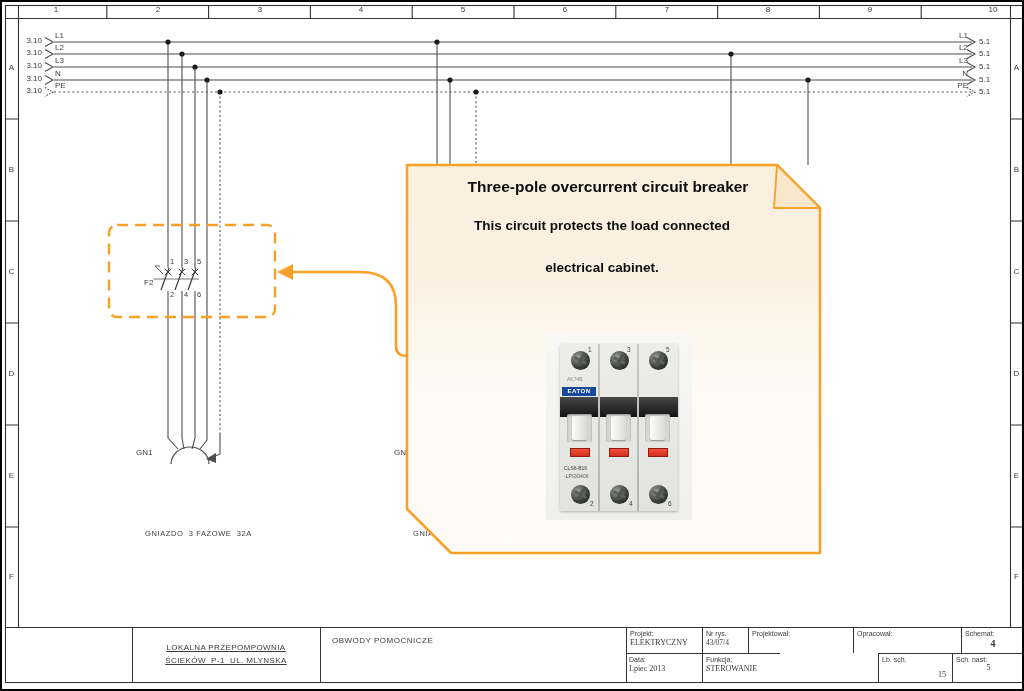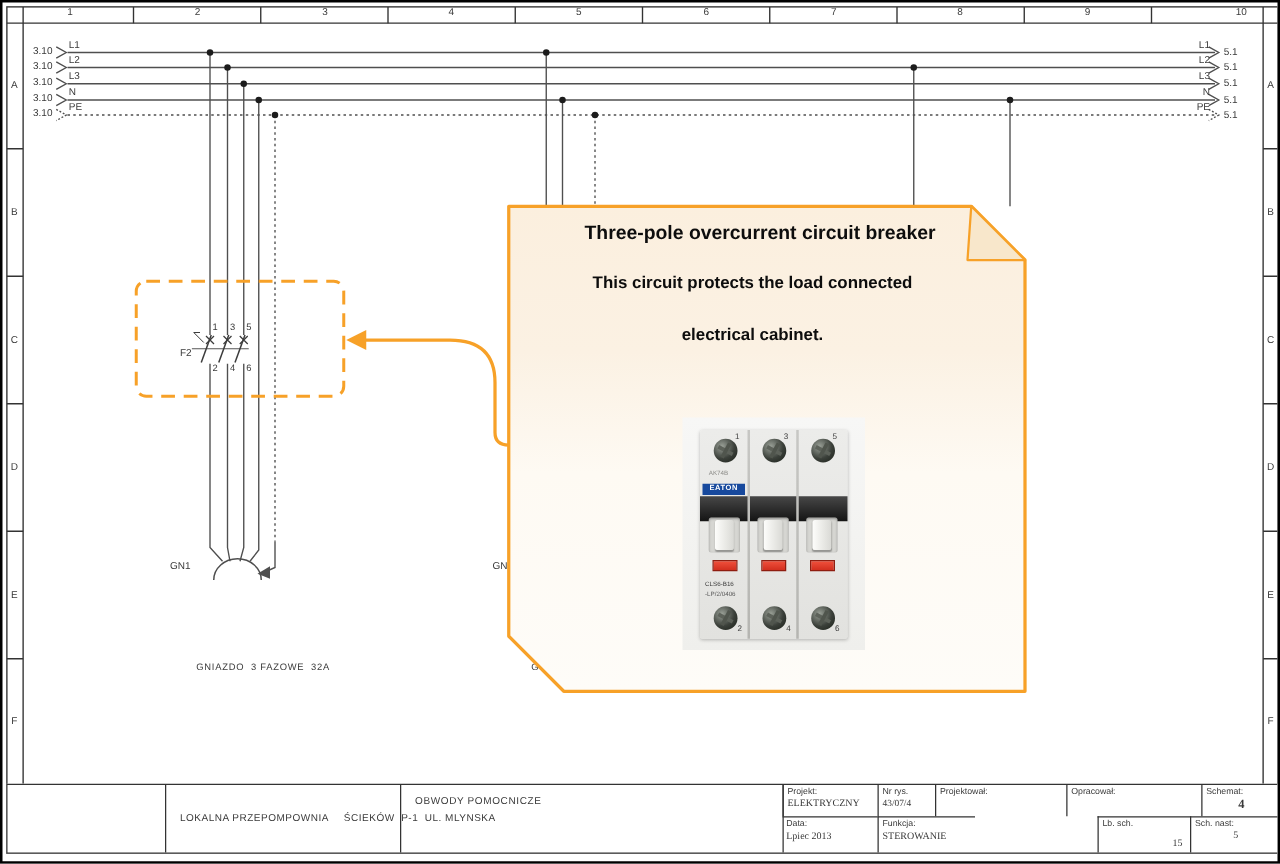--- a/index.html
+++ b/index.html
@@ -5,21 +5,21 @@
   html,body{margin:0;padding:0;background:#888;}
   #page{
     position:relative;width:1024px;height:691px;background:#fff;
     border:2px solid #000;box-sizing:border-box;overflow:hidden;
     font-family:"Liberation Sans",sans-serif;
   }
   svg{position:absolute;left:0;top:0;}
   #schematic-svg{z-index:1;}
   #annotation-svg{z-index:3;pointer-events:none;}
   .lbl{position:absolute;font-size:8px;color:#3a3a3a;line-height:1;z-index:2;}
-  .pre{white-space:pre;margin-left:12px;}
+  .pre{white-space:pre;}
   .colnum{width:22px;margin-left:-11px;text-align:center;top:4px;}
   .rowletter{width:11px;text-align:center;}
   .term{font-size:7.5px;}
   
   .callout-text{position:absolute;z-index:5;color:#0d0d0d;font-weight:bold;text-align:center;}
   #callout-title{left:420px;top:176px;width:372px;font-size:15.5px;}
   .callout-line{left:430px;width:340px;font-size:13.5px;}
   
   #photo{position:absolute;left:544px;top:332px;width:146px;height:186px;z-index:5;
          background:linear-gradient(180deg,#f7f7f6,#efefec);}
@@ -43,22 +43,22 @@
          box-shadow:inset 0 1px 2px rgba(0,0,0,.35);}
   .lever{position:absolute;left:5px;top:2px;width:15px;height:24px;border-radius:2px;
          background:linear-gradient(90deg,#fdfdfb,#e8e8e4 60%,#d9d9d5);box-shadow:0 1px 1px rgba(0,0,0,.3);}
   .red-window{position:absolute;top:104px;width:20px;height:9px;background:linear-gradient(180deg,#f0503c,#d22f1f);
          border:1px solid #8f1d10;box-sizing:border-box;}
   
   #title-block{position:absolute;left:3px;top:625px;width:1018px;height:56px;background:#fff;
          border:1.5px solid #333;box-sizing:border-box;z-index:2;color:#3a3a3a;}
   .tb-vline{position:absolute;top:0;bottom:0;border-left:1px solid #333;}
   #tb-station{position:absolute;left:126px;top:0;width:188px;height:100%;
-         display:flex;justify-content:flex-start;align-items:center;
-         font-size:8px;letter-spacing:.4px;line-height:1.6;}
+         display:flex;flex-direction:column;justify-content:center;align-items:center;
+         font-size:8px;letter-spacing:.4px;line-height:1.6;text-decoration:underline;}
   #tb-title{position:absolute;left:314px;top:8px;width:300px;font-size:8px;letter-spacing:.5px;padding-left:12px;}
   #tb-right{position:absolute;left:620px;top:0;right:0;bottom:0;}
   .tb-cell{position:absolute;border-left:1px solid #333;box-sizing:border-box;}
   .tb-row1{top:0;height:25px;}
   .tb-row2{top:25px;bottom:0;border-top:1px solid #333;}
   .tb-label{font-size:7px;padding:2px 0 0 3px;line-height:1.15;}
   .tb-value{font-size:8px;padding:1px 0 0 3px;line-height:1.1;font-family:Liberation Serif, serif;}
 </style>
 </head>
 <body>

